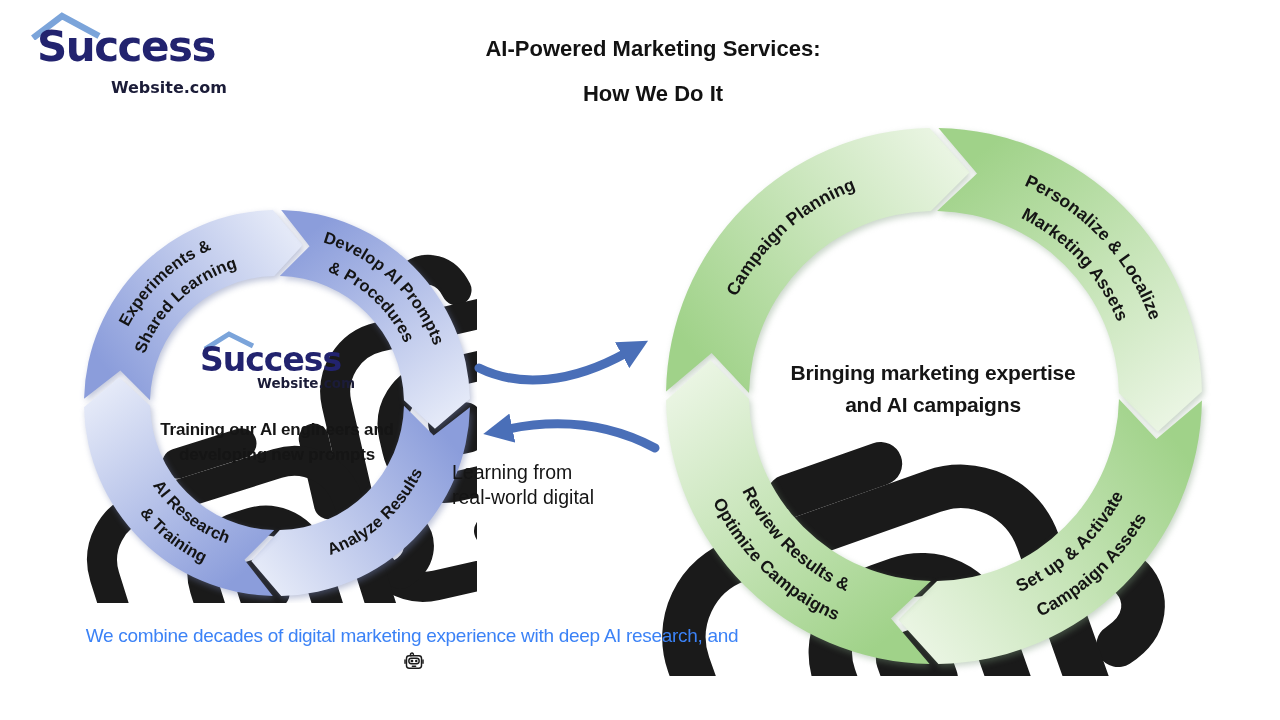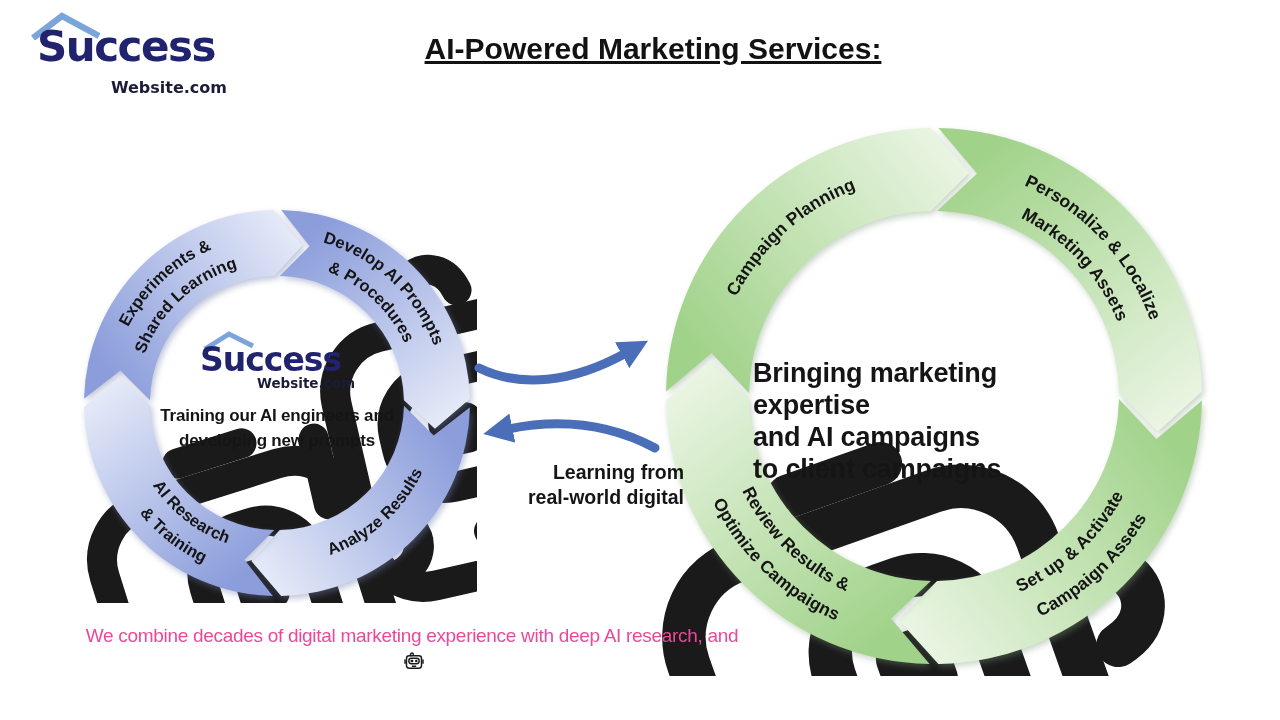--- a/index.html
+++ b/index.html
@@ -17,33 +17,33 @@
 
   
   .minilogo{position:relative;width:160px;height:64px;margin:0 auto;}
   .minilogo .brand{position:absolute;left:3px;top:12px;font-family:"DejaVu Sans",sans-serif;
                    font-weight:bold;font-size:33px;letter-spacing:-1px;color:#22236F;line-height:1;}
   .minilogo .domain{position:absolute;left:0;top:46px;width:158px;text-align:right;
                     font-family:"DejaVu Sans",sans-serif;font-weight:bold;font-size:13.5px;color:#1B1C38;line-height:1;}
   .minilogo svg.roof{position:absolute;left:6px;top:0;}
 
   .title{left:333px;top:26px;width:640px;text-align:center;
-         font-size:30px;font-weight:bold;line-height:45px;color:#121212;text-decoration:underline;}
+         font-size:22px;font-weight:bold;line-height:45px;color:#121212;}
 
   .left-center{left:137px;top:331px;width:280px;text-align:center;}
-  .left-center .ctext{margin-top:8px;font-size:17px;font-weight:bold;line-height:25px;letter-spacing:-0.2px;}
-
-  .right-center{left:753px;top:357px;width:360px;text-align:left;
-                font-size:27px;font-weight:bold;line-height:32px;letter-spacing:-0.2px;}
-
-  .exchange-label{left:452px;top:460px;width:232px;text-align:right;
-                  font-size:19.5px;font-weight:bold;line-height:25px;}
+  .left-center .ctext{margin-top:22px;font-size:17px;font-weight:bold;line-height:25px;letter-spacing:-0.2px;}
+
+  .right-center{left:753px;top:357px;width:360px;text-align:center;
+                font-size:21px;font-weight:bold;line-height:32px;letter-spacing:-0.2px;}
+
+  .exchange-label{left:452px;top:460px;width:232px;text-align:left;
+                  font-size:19.5px;font-weight:normal;line-height:25px;}
 
   .footer{left:28px;top:623px;width:768px;text-align:center;
-          font-size:19px;line-height:25.5px;letter-spacing:-0.3px;color:#ec4899;}
+          font-size:19px;line-height:25.5px;letter-spacing:-0.3px;color:#3b82f6;}
   .footer .robot-inline{vertical-align:-4px;margin-left:4px;}
 
   .hiddefs{position:absolute;width:0;height:0;}
 </style>
 </head>
 <body>
 
 <svg class="hiddefs" aria-hidden="true">
   <defs>
     <symbol id="robot-sym" viewBox="0 0 24 24">
@@ -66,20 +66,21 @@
   <div class="abs logo" style="left:29px;top:8px;">
     <svg class="roof" width="72" height="28">
       <polyline points="3,26 32,4 69,24" fill="none" stroke-width="6.5" stroke-linejoin="miter" stroke="#7BA4DA"></polyline>
     </svg>
     <span class="brand">Success</span>
     <span class="domain">Website.com</span>
   </div>
 
   <div class="abs title">
     <div>AI-Powered Marketing Services:</div>
+    <div>How We Do It</div>
   </div>
 
   <svg id="ring-left" class="abs" style="left:77px;top:203px;" width="400" height="400" viewBox="0 0 400 400">
       <defs>
         <linearGradient id="ring-left-grad0" gradientUnits="userSpaceOnUse" x1="41.02850309174599" y1="181.88748579713496" x2="225.7188104966121" y2="42.08058135036288">
           <stop offset="0%" stop-color="#8B9DDB"></stop>
           <stop offset="100%" stop-color="#E5EAF8"></stop>
         </linearGradient>
         <path id="ring-left-grad0-t0" d="M 59.94 290.95 A 167 167 0 0 1 300.50 66.63" fill="none"></path>
         <path id="ring-left-grad0-t1" d="M 81.75 276.79 A 141 141 0 0 1 284.86 87.39" fill="none"></path>
@@ -168,21 +169,20 @@
       <text font-size="17.5" font-weight="bold" fill="#141414" text-anchor="middle" letter-spacing="0.1"><textPath href="#ring-right-grad2-t1" startOffset="50%">Campaign Assets</textPath></text>
       <path d="M 275.56 547.96 A 268 268 0 0 1 12.04 284.44 L 56.32 244.37 L 95.03 283.07 A 185 185 0 0 0 276.93 464.97 L 236.98 502.38 Z" fill="url(#ring-right-grad3)" style="filter: drop-shadow(rgba(120, 150, 120, 0.4) 2px 3px 3px);"></path>
       <text font-size="17.5" font-weight="bold" fill="#141414" text-anchor="middle" letter-spacing="0.1"><textPath href="#ring-right-grad3-t0" startOffset="50%">Review Results &amp;</textPath></text>
       <text font-size="17.5" font-weight="bold" fill="#141414" text-anchor="middle" letter-spacing="0.1"><textPath href="#ring-right-grad3-t1" startOffset="50%">Optimize Campaigns</textPath></text>
       <use href="#robot-sym" transform="translate(209.9,495.9) rotate(18) scale(1.167) translate(-12,-12)"></use>
     </svg>
 
   <div class="abs right-center">
     <div>Bringing marketing expertise</div>
     <div>and AI campaigns</div>
-    <div>to client campaigns</div>
   </div>
 
   <svg class="abs" style="left:450px;top:325px;" width="230" height="140" viewBox="0 0 230 140">
     <defs>
       <marker id="ah" viewBox="0 0 10 10" refX="1.5" refY="5" markerWidth="3.3" markerHeight="3.3" orient="auto" markerUnits="strokeWidth">
         <path d="M0 0 L10 5 L0 10 Z" fill="#4A6FB8"></path>
       </marker>
     </defs>
     <path d="M29 43 C70 63 122 58 176 28" fill="none" stroke-width="9" stroke-linecap="round" marker-end="url(#ah)" stroke="#4A6FB8"></path>
     <path d="M205 123 C160 99 112 93 58 104" fill="none" stroke-width="9" stroke-linecap="round" marker-end="url(#ah)" stroke="#4A6FB8"></path>

